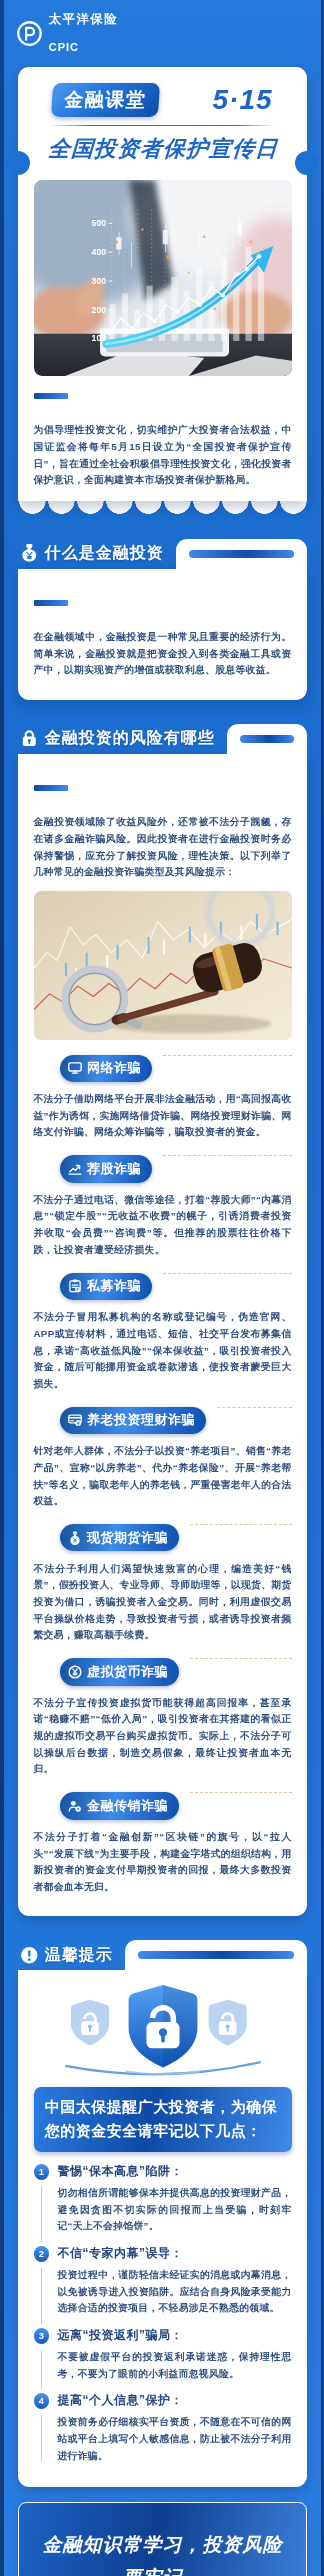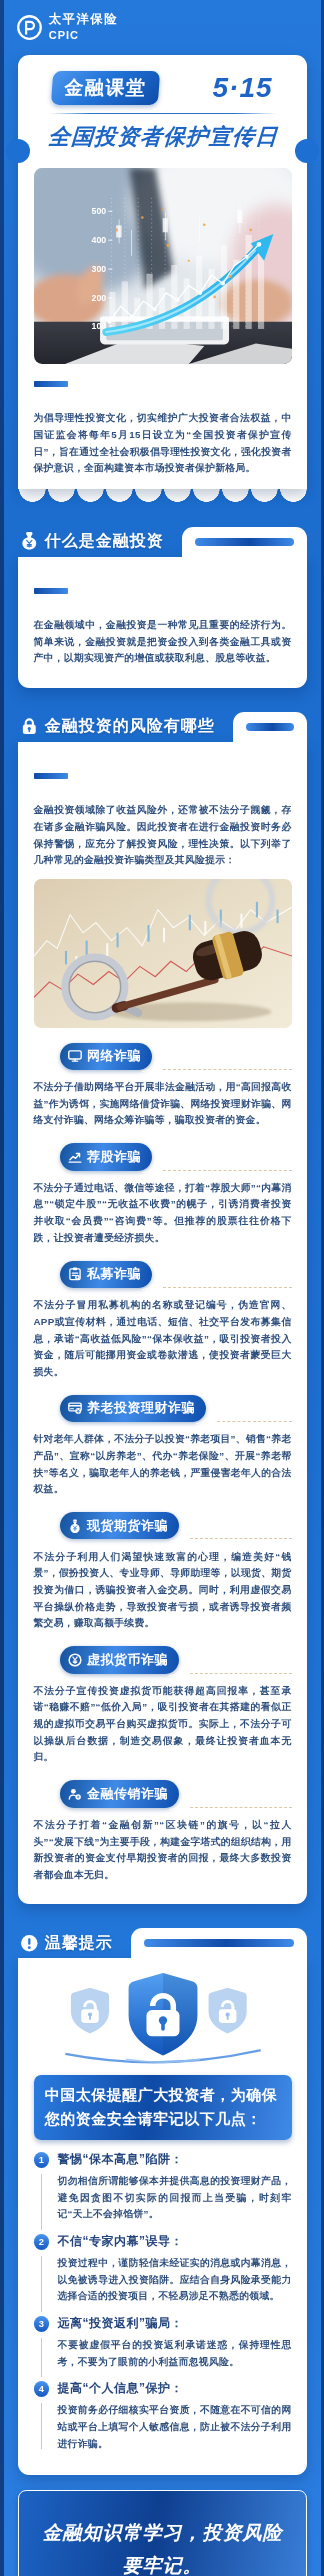--- a/index.html
+++ b/index.html
@@ -6,21 +6,21 @@
   body{font-family:"Liberation Sans","DejaVu Sans",sans-serif;}
   .page{position:relative;width:325px;height:2576px;overflow:hidden;
         background:linear-gradient(180deg,#2579da 0%,#1b6ccd 22%,#1e70d3 55%,#2378da 82%,#2b7de0 100%);}
   .page::before,.page::after{content:"";position:absolute;top:0;bottom:0;width:3.6px;z-index:6;
         background:linear-gradient(180deg,#0d3b80,#0a2e66 40%,#0c3472);opacity:.85;}
   .page::before{left:0}.page::after{right:0}
 
   
   .brand{display:flex;align-items:center;gap:6.2px;padding:13.4px 0 0 15.5px;}
   .logo-mark{width:27px;height:27px;display:block;}
-  .brand-text{display:flex;flex-direction:column;line-height:1.1;}
+  .brand-text{display:flex;flex-direction:column;line-height:1.1;gap:12px;}
   .brand-cn{color:#fff;font-size:12.4px;font-weight:700;letter-spacing:1.5px;}
   .brand-en{color:#fff;font-size:11px;font-weight:700;letter-spacing:1px;margin-top:1.5px;}
 
   
   .hero-wrap{margin:14.4px 18px 0;position:relative;}
   .hero-card{background:#fff;border-radius:11.3px 11.3px 0 0;position:relative;padding:15.5px 15.5px 12.4px;
              box-shadow:0 5.2px 12.4px rgba(10,40,90,.25);}
   .notch{position:absolute;width:24px;height:24px;border-radius:50%;background:#1e6fd2;top:84px;z-index:3;}
   .notch-l{left:-12px}.notch-r{right:-12px}
   .hero-badges{display:flex;align-items:center;justify-content:center;gap:9.3px;}
@@ -38,34 +38,34 @@
   .para-bar{width:34px;height:6.7px;margin-top:16.5px;border-radius:1px;
             background:linear-gradient(90deg,#0f4aa8,#3f8ae8);}
   .body-text{margin:23px 0 0;font-size:9.8px;font-weight:700;line-height:1.7;color:#30507f;
              text-align:justify;letter-spacing:0.3px;}
   .scallop{height:13.4px;background-image:radial-gradient(circle at 14.4px 0px,#ffffff 13px,rgba(255,255,255,0) 13.4px);
            background-size:29px 13.4px;background-repeat:repeat-x;}
 
   
   .sec{margin:24px 18px 0;}
   .sec-head{display:flex;align-items:stretch;height:30px;}
-  .sec-title-wrap{display:flex;align-items:center;gap:5.2px;padding:0 18px 0 1px;}
+  .sec-title-wrap{display:flex;align-items:center;gap:5.2px;padding:0 12px 0 1px;}
   .sec-icon{width:20.6px;height:20.6px;display:block;flex:none;}
   .sec-title-wrap h2{margin:0;color:#fff;font-size:16px;font-weight:900;letter-spacing:1px;white-space:nowrap;
                      text-shadow:0 1px 2.1px rgba(10,50,110,.4);}
   .sec-headright{flex:1;background:#fff;border-radius:11.3px 11.3px 0 0;display:flex;align-items:center;padding:0 13.4px;}
   .sec-pill{width:100%;height:8.2px;border-radius:5.2px;
             background:linear-gradient(90deg,#3f8ae8,#0f4aa8 55%,#3f8ae8);}
   .sec-body{background:#fff;border-radius:0 0 11.3px 11.3px;padding:14.4px 15.5px 20.6px;
             box-shadow:0 5.2px 12.4px rgba(10,40,90,.25);}
   .gavel-photo{margin-top:10.3px;border-radius:7.2px;overflow:hidden;height:149px;}
 
   
   .fraud{margin-top:14.4px;}
-  .fraud-head{display:flex;align-items:flex-end;padding-left:26px;}
+  .fraud-head{display:flex;align-items:flex-start;padding-left:26px;}
   .fraud-badge{position:relative;display:inline-flex;align-items:center;gap:5.2px;flex:none;
                background:linear-gradient(100deg,#15539e 0%,#3f8ae8 45%,#0f4fae 100%);
                color:#fff;font-size:13px;font-weight:900;letter-spacing:0.5px;
                padding:4.6px 11.3px 4.6px 8.2px;border-radius:515px;box-shadow:0 1.5px 4.1px rgba(12,60,130,.35);}
   .fraud-badge::after{content:"";position:absolute;top:-2.1px;right:-4.6px;bottom:-2.1px;width:13.4px;
                border:1.5px solid #fff;border-left:0;border-radius:0 16.5px 16.5px 0;}
   .fraud-icon{width:14px;height:14px;display:block;flex:none;}
   .dash{flex:1;margin-left:11.3px;height:0;border-top:1.5px dashed #dcc7a6;}
   .fraud .body-text{margin-top:9.3px;}
 

